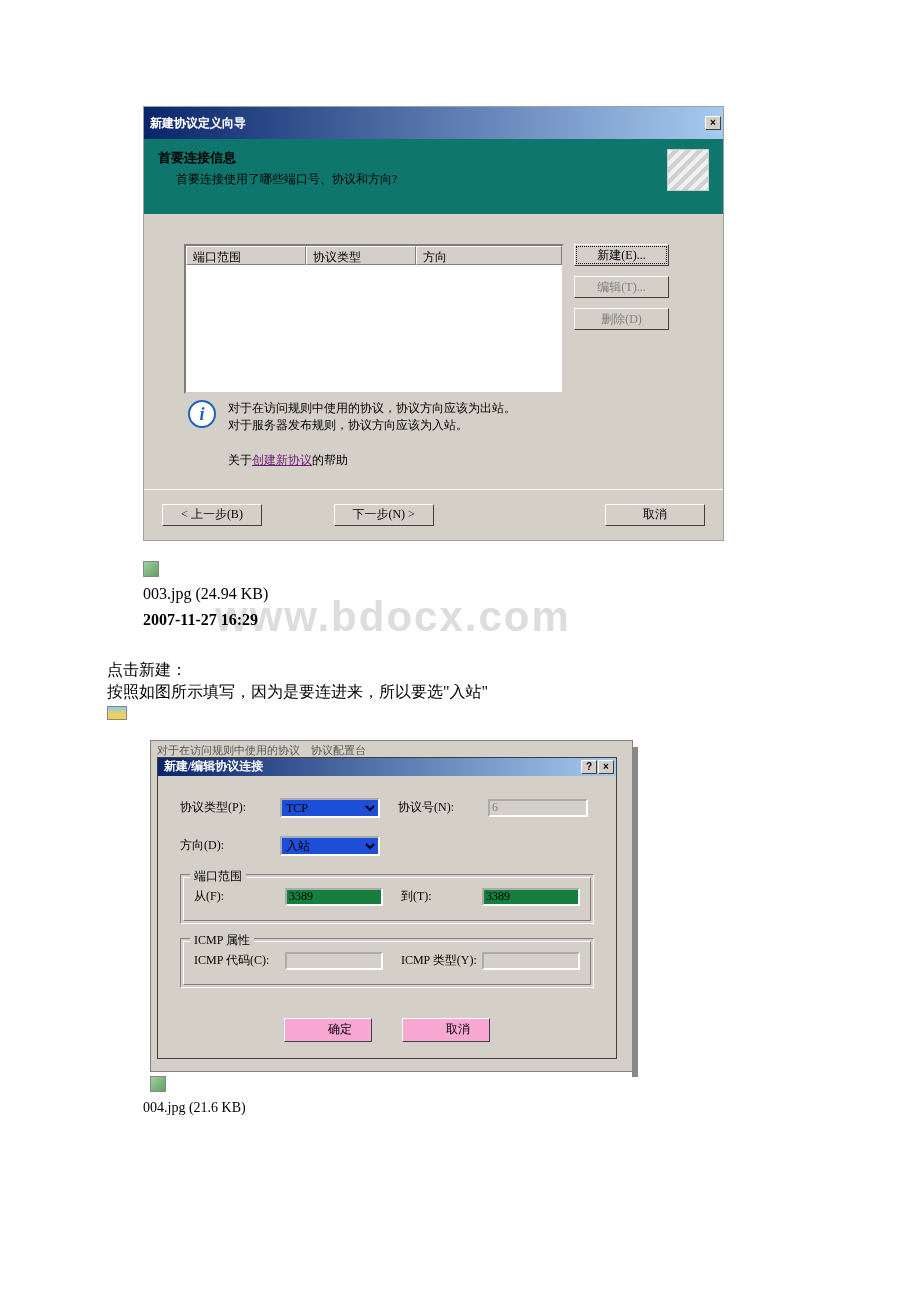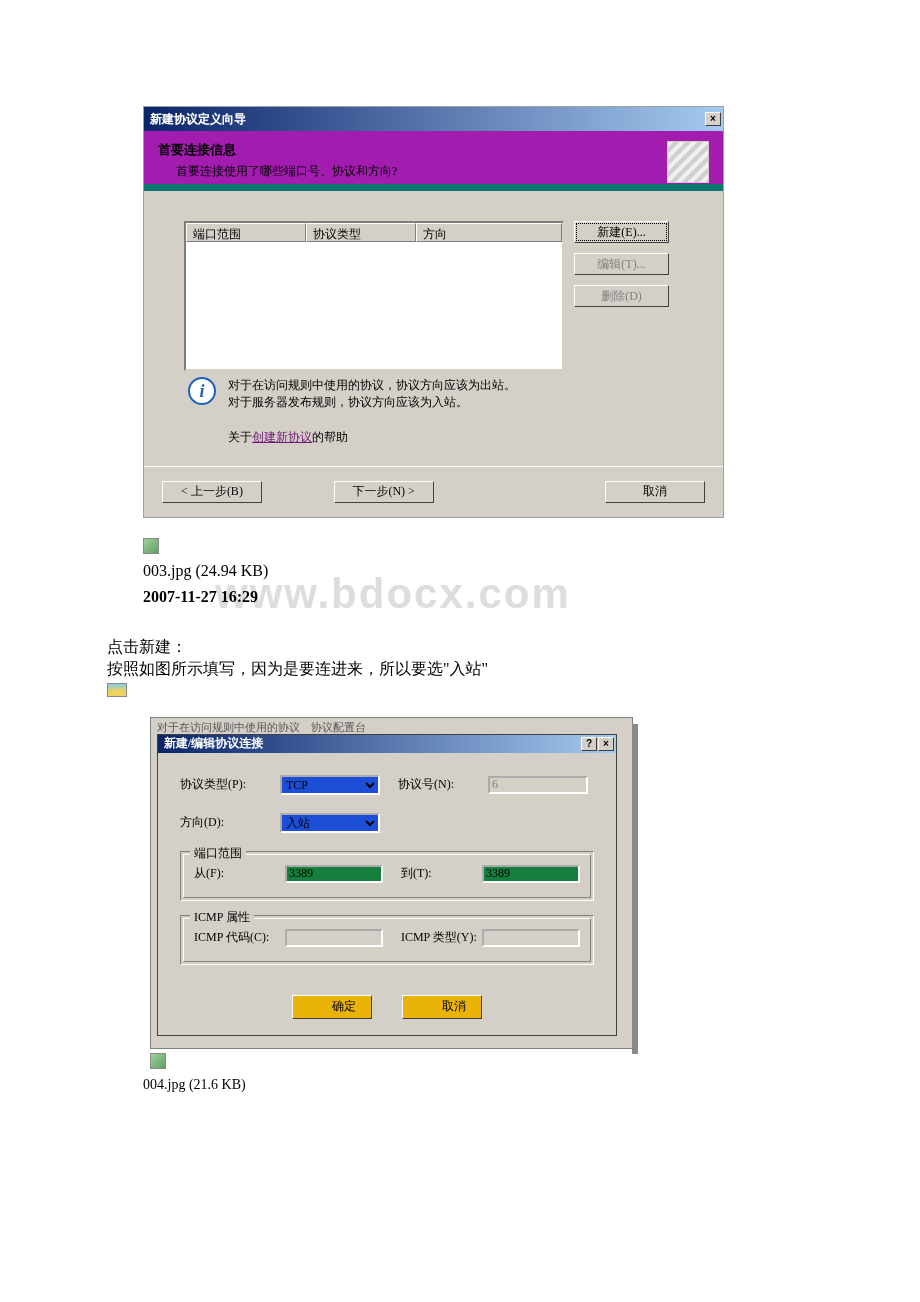--- a/index.html
+++ b/index.html
@@ -1,25 +1,25 @@
 <!DOCTYPE html>
 <html><head>
   <meta charset="utf-8">
   <style>
     * { box-sizing: border-box; margin: 0; padding: 0; }
     body { background: #fff; font-family: "SimSun", "宋体", serif; font-size: 12px; color: #000; }
     .page { width: 920px; margin: 0 auto; padding: 0; }
     
     
     .dialog1 { margin: 106px 0 0 143px; width: 581px; border: 1px solid #a0a0a0; background: #d4d0c8; }
-    .titlebar1 { background: linear-gradient(to right, #0a246a, #a6caf0); height: 24px; display: flex; align-items: center; justify-content: space-between; padding: 8px 2px; }
+    .titlebar1 { background: linear-gradient(to right, #0a246a, #a6caf0); height: 24px; display: flex; align-items: center; justify-content: space-between; padding: 16px 2px; }
     .titlebar1 .title { color: #fff; font-size: 12px; font-weight: bold; text-shadow: 0 0 1px rgba(255,255,255,0.3); padding-left: 4px; }
     .close-btn { width: 16px; height: 14px; background: #d4d0c8; border: 1px solid #fff; border-right-color: #404040; border-bottom-color: #404040; text-align: center; font-family: Arial; font-size: 10px; font-weight: bold; line-height: 12px; cursor: pointer; }
     
-    .header-area { background: #a21caf; padding: 10px 14px 1px 14px; display: flex; justify-content: space-between; border-bottom: 7px solid #0f766e; }
+    .header-area { background: #0f766e; padding: 10px 14px 22px 14px; display: flex; justify-content: space-between; border-bottom: 1px solid #0f766e; }
     .header-text .h1 { font-weight: bold; font-size: 13px; margin-bottom: 4px; }
     .header-text .h2 { margin-left: 18px; font-size: 12px; }
     .header-icon { width: 42px; height: 42px; background: linear-gradient(135deg, #f0f0f0 25%, #d0d0d0 25%, #d0d0d0 50%, #f0f0f0 50%, #f0f0f0 75%, #d0d0d0 75%); background-size: 12px 12px; border: 1px solid #ccc; }
     
     .content-area { background: #d4d0c8; padding: 30px 18px 10px 40px; }
     .row1 { display: flex; gap: 10px; }
     .listview { width: 380px; height: 150px; background: #fff; border: 2px inset #d4d0c8; }
     .listview-headers { display: flex; background: #d4d0c8; height: 19px; }
     .lv-col { border: 1px solid #fff; border-right-color: #808080; border-bottom-color: #808080; padding: 2px 6px; font-size: 12px; }
     .side-buttons { display: flex; flex-direction: column; gap: 10px; }
@@ -62,21 +62,21 @@
     .select-win { width: 100px; height: 20px; border: 2px inset #fff; background: #1d4ed8; font-size: 12px; font-family: inherit; }
     .input-win { height: 18px; border: 2px inset #fff; background: #15803d; font-size: 12px; font-family: inherit; padding: 0 2px; }
     .input-win:disabled { background: #d4d0c8; color: #808080; }
     .lbl2 { width: 90px; font-size: 12px; margin-left: 18px; }
     
     .groupbox { border: 1px solid #fff; border-top-color: #808080; border-left-color: #808080; margin: 6px 0 14px 0; padding: 2px; }
     .groupbox-inner { border: 1px solid #808080; border-top-color: #fff; border-left-color: #fff; padding: 10px 10px 14px 10px; position: relative; }
     .groupbox-legend { position: absolute; top: -10px; left: 6px; background: #d4d0c8; padding: 0 4px; font-size: 12px; }
     
     .footer2 { display: flex; justify-content: center; gap: 30px; padding: 6px 0 16px 0; }
-    .btn-std { width: 80px; height: 24px; background: #eab308; border: 1px solid #fff; border-right-color: #404040; border-bottom-color: #404040; font-size: 12px; font-family: inherit; cursor: pointer; padding-left: 24px; }
+    .btn-std { width: 88px; height: 24px; background: #f9a8d4; border: 1px solid #fff; border-right-color: #404040; border-bottom-color: #404040; font-size: 12px; font-family: inherit; cursor: pointer; padding-left: 24px; }
     .shadow-right { position: absolute; right: -6px; top: 6px; width: 6px; height: 100%; background: #888; }
     
     .caption3 { margin: 4px 0 0 150px; }
     .caption4 { margin: 8px 0 0 143px; font-family: "Times New Roman", serif; font-size: 14px; }
   </style>
 </head>
 <body>
 
 <div class="page">
   

